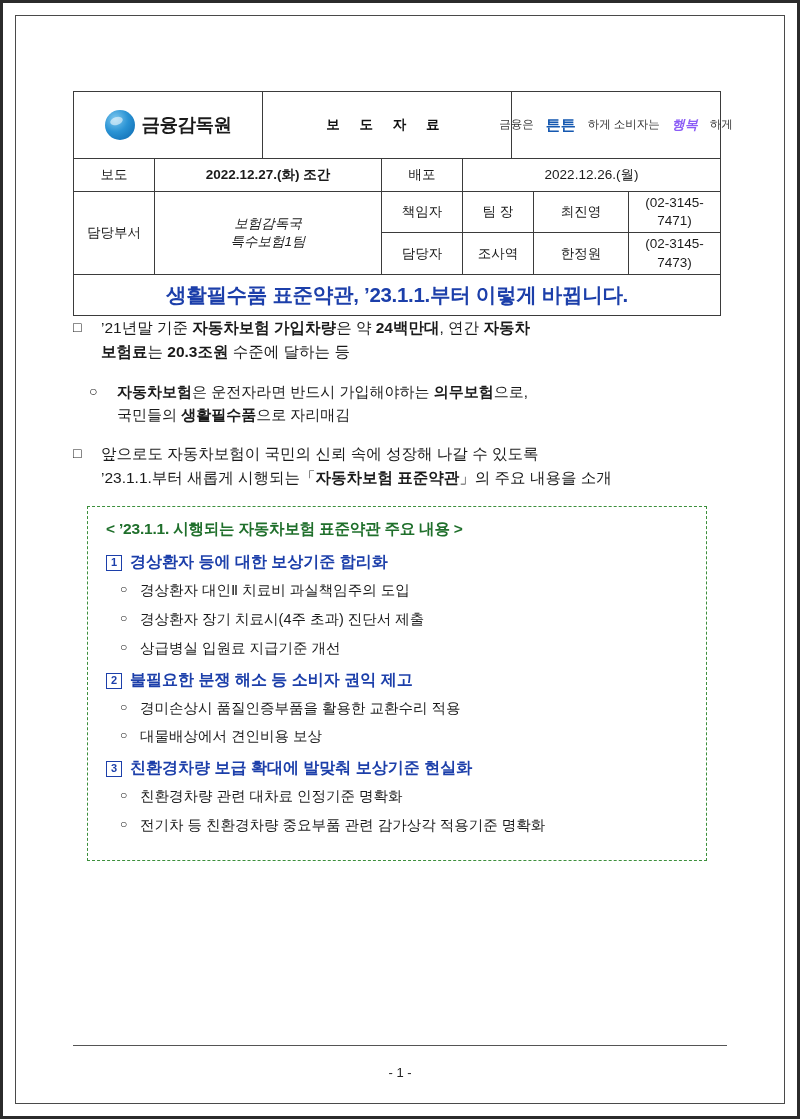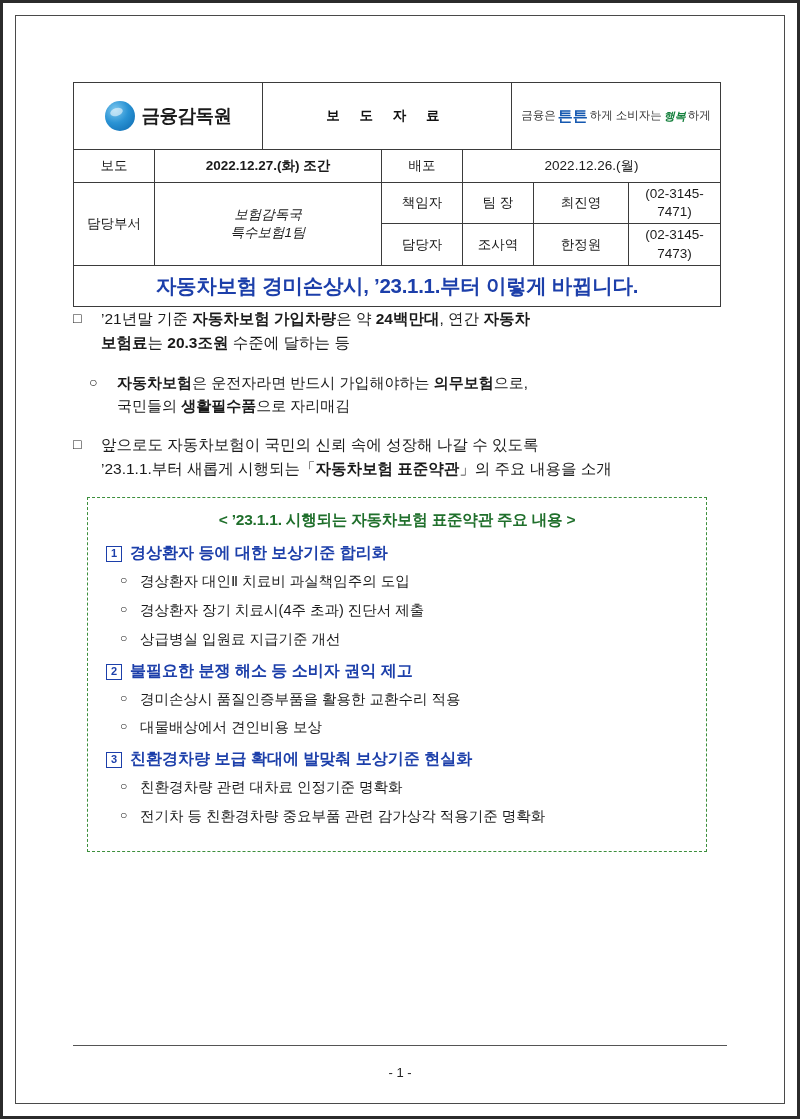--- a/index.html
+++ b/index.html
@@ -28,21 +28,21 @@
     left: 12px;
     top: 12px;
     right: 12px;
     bottom: 12px;
     border: 1px solid #4a4a4a;
     box-sizing: border-box;
   }
   .content {
     position: absolute;
     left: 70px;
-    top: 79px;
+    top: 88px;
     width: 648px;
   }
 
   
   table.hdr {
     border-collapse: collapse;
     width: 100%;
     table-layout: fixed;
   }
   table.hdr td {
@@ -89,30 +89,30 @@
     color: #111;
   }
   .slogan-cell { width: 200px; }
   .slogan {
     font-size: 11.5px;
     color: #333;
     white-space: nowrap;
     display: flex;
     align-items: center;
     justify-content: center;
-    gap: 2px;
+    gap: 12px;
   }
   .slogan b.blue {
     color: #1558b0;
     font-size: 15px;
     font-weight: bold;
   }
   .slogan b.orange {
-    color: #15803d;
-    font-size: 11px;
+    color: #8b5cf6;
+    font-size: 13px;
     font-weight: bold;
     font-style: italic;
   }
   .small-label { width: 72px; font-size: 13px; }
   .row2 td { height: 28px; }
   .bold { font-weight: bold; margin-top: 48px; }
   .row3 td { height: 24px; font-size: 12.8px; }
   .dept-cell { font-size: 12.8px; }
   .tel { font-size: 12.5px; }
 
@@ -158,21 +158,20 @@
   .bullet-row.sub { font-size: 15px; }
   .gap { height: 10px; }
 
   
   .greenbox {
     border: 1.5px dashed #3c8f3c;
     margin: 16px 14px 0 14px;
     padding: 10px 18px 16px 18px;
   }
   .greenbox-title {
-    text-align: center;
     color: #1f6f2b;
     font-weight: bold;
     font-size: 15.5px;
     margin: 2px 0 12px 0;
     letter-spacing: -0.2px;
   }
   .gb-head {
     display: flex;
     align-items: baseline;
     gap: 8px;
@@ -281,21 +280,21 @@
       <tr class="row3">
         <td class="small-label">담당자</td>
         <td>조사역</td>
         <td>한정원</td>
         <td class="tel">(02-3145-7473)</td>
       </tr>
     </tbody>
       </table>
 
     <div class="headline-box">
-      <span class="headline-text">자동차보험 경미손상시, ’23.1.1.부터 이렇게 바뀝니다.</span>
+      <span class="headline-text">생활필수품 표준약관, ’23.1.1.부터 이렇게 바뀝니다.</span>
     </div>
 
 
     <div>
 
       <div class="bullet-row">
         <span class="mark">□</span>
         <span class="txt">
           <span>’21년말  기준  </span><b>자동차보험 가입차량</b><span>은  약  </span><b>24백만대</b><span>,  연간  </span><b>자동차</b>
           <br>

